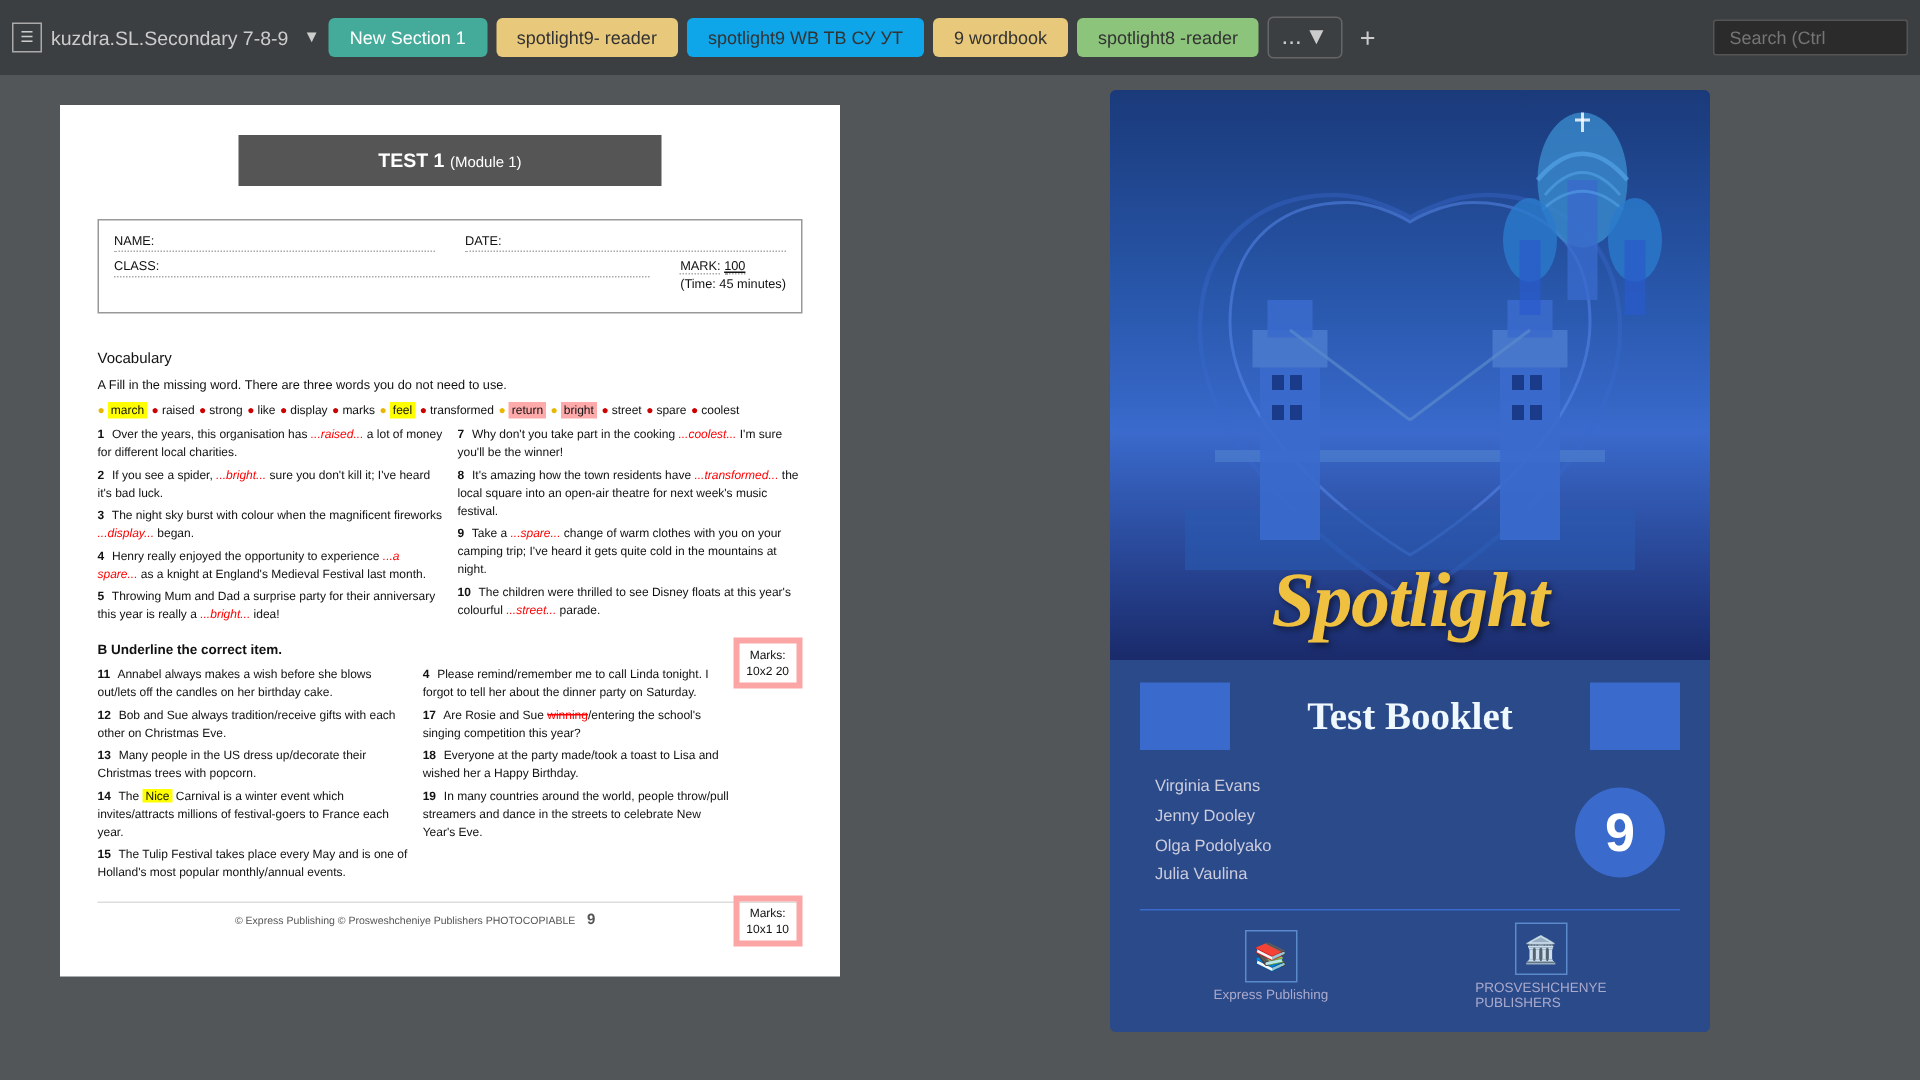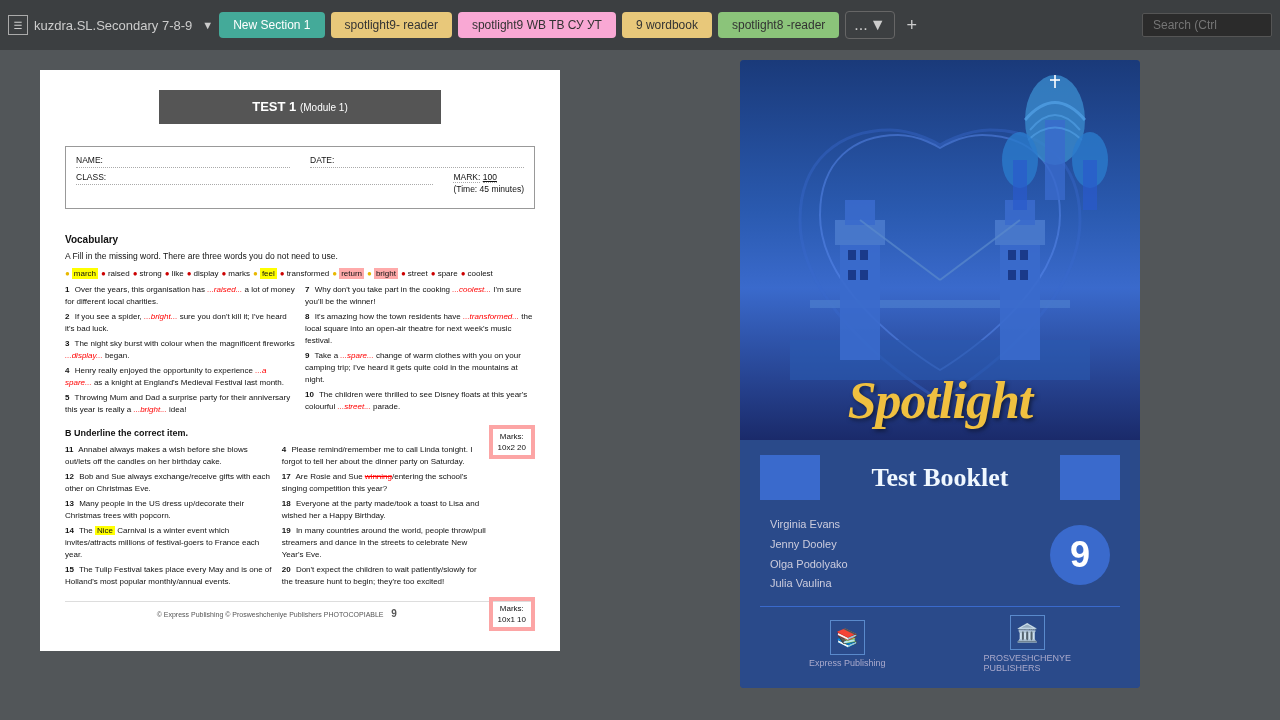--- a/index.html
+++ b/index.html
@@ -29,21 +29,21 @@
     .tab {
       padding: 6px 14px;
       border-radius: 4px;
       font-size: 12px;
       cursor: pointer;
       white-space: nowrap;
       border: none;
     }
     .tab-new-section { background: #4a9; color: #fff; }
     .tab-spotlight9-reader { background: #e8c87a; color: #333; }
-    .tab-spotlight9-wb { background: #f9a8d4; color: #333; }
+    .tab-spotlight9-wb { background: #0ea5e9; color: #333; }
     .tab-9wordbook { background: #e8c87a; color: #333; }
     .tab-spotlight8-reader { background: #8bc47a; color: #333; }
     .tab-more {
       background: transparent; color: #ccc; border: 1px solid #666;
       padding: 4px 8px; border-radius: 4px; cursor: pointer;
       display: flex; align-items: center; gap: 2px;
     }
     .tab-add {
       background: transparent; color: #ccc; font-size: 18px;
       border: none; cursor: pointer; padding: 0 6px;
@@ -102,21 +102,21 @@
     .info-box {
       border: 1px solid #999;
       padding: 8px 10px;
       margin-bottom: 10px;
       font-size: 8.5px;
     }
     .info-row { display: flex; gap: 20px; margin-bottom: 4px; }
     .info-row span { flex: 1; border-bottom: 1px dotted #aaa; }
 
     .section-title {
-      font-weight: bold;
+      font-weight: normal;
       font-size: 10px;
       margin: 24px 0 4px;
     }
 
     .vocab-instruction { font-size: 8.5px; margin-bottom: 5px; }
 
     .word-list {
       display: flex; flex-wrap: wrap; gap: 3px; margin-bottom: 5px; font-size: 8px;
     }
     .word-item { display: flex; align-items: center; gap: 2px; }
@@ -419,21 +419,21 @@
       </div>
 
       <div class="sub-section-b">B  Underline the correct item.</div>
 
       <div class="two-col">
         <div>
           <div class="exercise-item">
             <span class="num">11</span> Annabel always makes a wish before she blows out/lets off the candles on her birthday cake.
           </div>
           <div class="exercise-item">
-            <span class="num">12</span> Bob and Sue always <span class="underline-text">exchange</span>/receive gifts with each other on Christmas Eve.
+            <span class="num">12</span> Bob and Sue always <span class="underline-text">tradition</span>/receive gifts with each other on Christmas Eve.
           </div>
           <div class="exercise-item">
             <span class="num">13</span> Many people in the US dress up/<span class="underline-text">decorate</span> their Christmas trees with popcorn.
           </div>
           <div class="exercise-item">
             <span class="num">14</span> The <span class="word-highlight-yellow">Nice</span> Carnival is a winter event which invites/<span class="underline-text">attracts</span> millions of festival-goers to France each year.
           </div>
           <div class="exercise-item">
             <span class="num">15</span> The Tulip Festival takes place every May and is one of Holland's most popular <span class="underline-text">monthly</span>/annual events.
           </div>
@@ -443,23 +443,20 @@
             <span class="num">4</span> Please <span class="underline-text">remind</span>/remember me to call Linda tonight. I forgot to tell her about the dinner party on Saturday.
           </div>
           <div class="exercise-item">
             <span class="num">17</span> Are Rosie and Sue <span class="strikethrough-text">winning</span>/<span class="underline-text">entering</span> the school's singing competition this year?
           </div>
           <div class="exercise-item">
             <span class="num">18</span> Everyone at the party made/took a toast to Lisa and wished her a Happy Birthday.
           </div>
           <div class="exercise-item">
             <span class="num">19</span> In many countries around the world, people throw/pull streamers and dance in the streets to celebrate New Year's Eve.
-          </div>
-          <div class="exercise-item">
-            <span class="num">20</span> Don't expect the children to wait <span class="underline-text">patiently</span>/slowly for the treasure hunt to begin; they're too excited!
           </div>
         </div>
       </div>
 
       <div style="text-align:right; margin: 4px 0;">
         <div class="marks-box">
           <div>Marks:</div>
           <div>10x1   10</div>
         </div>
       </div>

